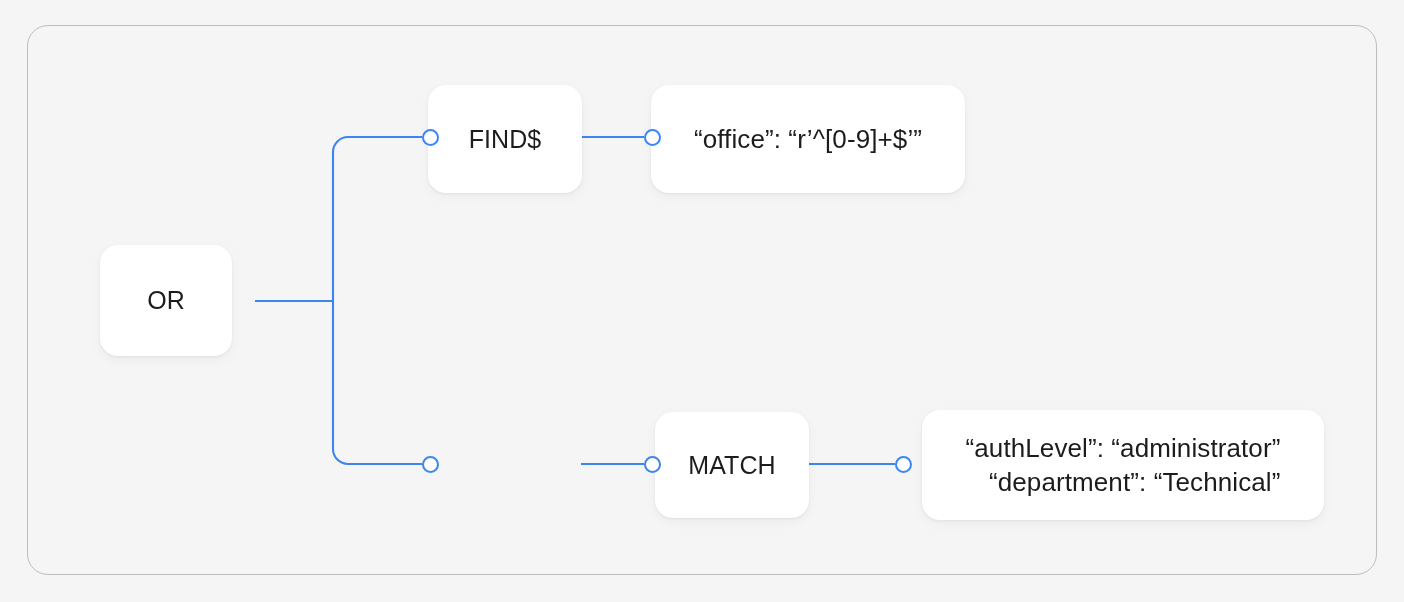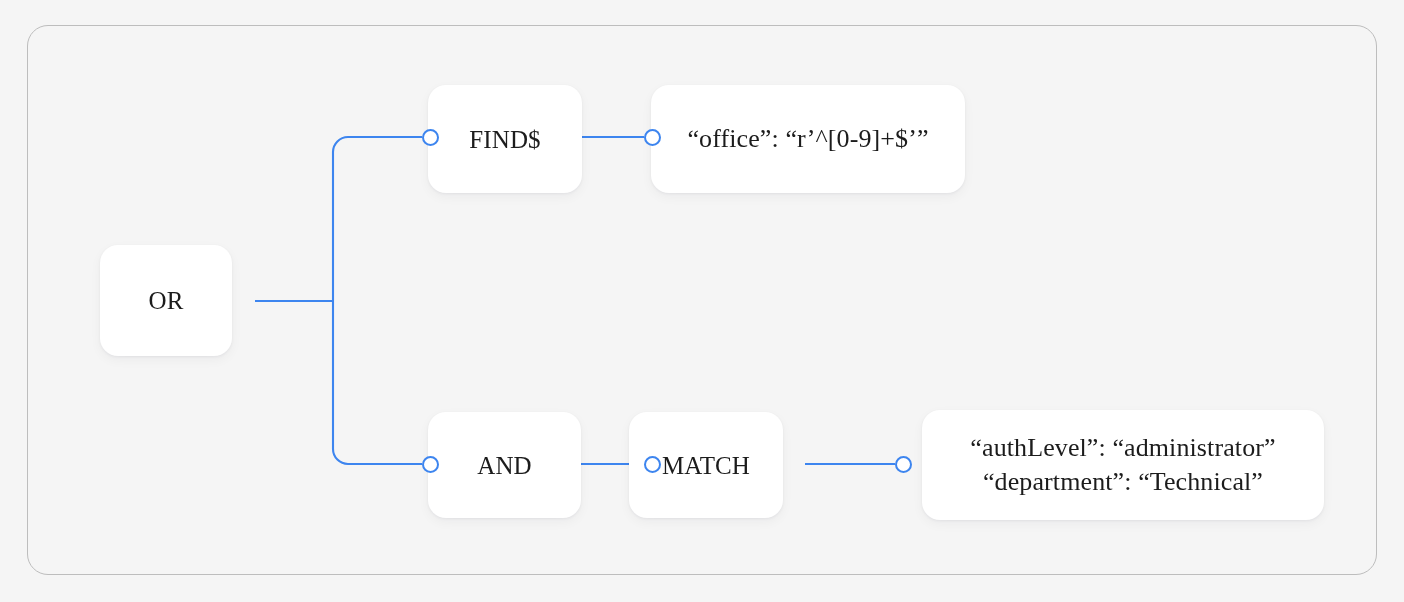--- a/index.html
+++ b/index.html
@@ -50,24 +50,23 @@
     display: flex;
     align-items: center;
     justify-content: center;
     color: #1c1c1c;
     font-weight: 400;
     letter-spacing: 0.1px;
     user-select: none;
   }
   .node-label {
     display: block;
-    text-align: center;
+    text-align: right;
     white-space: pre;
     line-height: 1.32;
-    font-family: Liberation Serif, serif;
   }
   .node.op {
     font-size: 25px;
   }
   .node.leaf {
     font-size: 26px;
   }
   .node.leaf .node-label {
     padding-left: 18px;
     padding-right: 18px;
@@ -111,25 +110,22 @@
   </div>
 
   <div class="node op" style="left:428px; top:85px; width:154px; height:108px;">
     <span class="node-label">FIND$</span>
   </div>
 
   <div class="node leaf" style="left:651px; top:85px; width:314px; height:108px;">
     <span class="node-label">“office”: “r’^[0-9]+$’”</span>
   </div>
 
-  <div class="node op" style="left:428px; top:412px; width:153px; height:106px;">
-    <span class="node-label">AND</span>
-  </div>
 
-  <div class="node op" style="left:629px; top:412px; width:154px; height:106px;">
+  <div class="node op" style="left:655px; top:412px; width:154px; height:106px;">
     <span class="node-label">MATCH</span>
   </div>
 
   <div class="node leaf" style="left:922px; top:410px; width:402px; height:110px;">
     <span class="node-label">“authLevel”: “administrator”
 “department”: “Technical”</span>
   </div>
 
   <div class="port" style="left:422px; top:129px;"></div>
   <div class="port" style="left:644px; top:129px;"></div>

